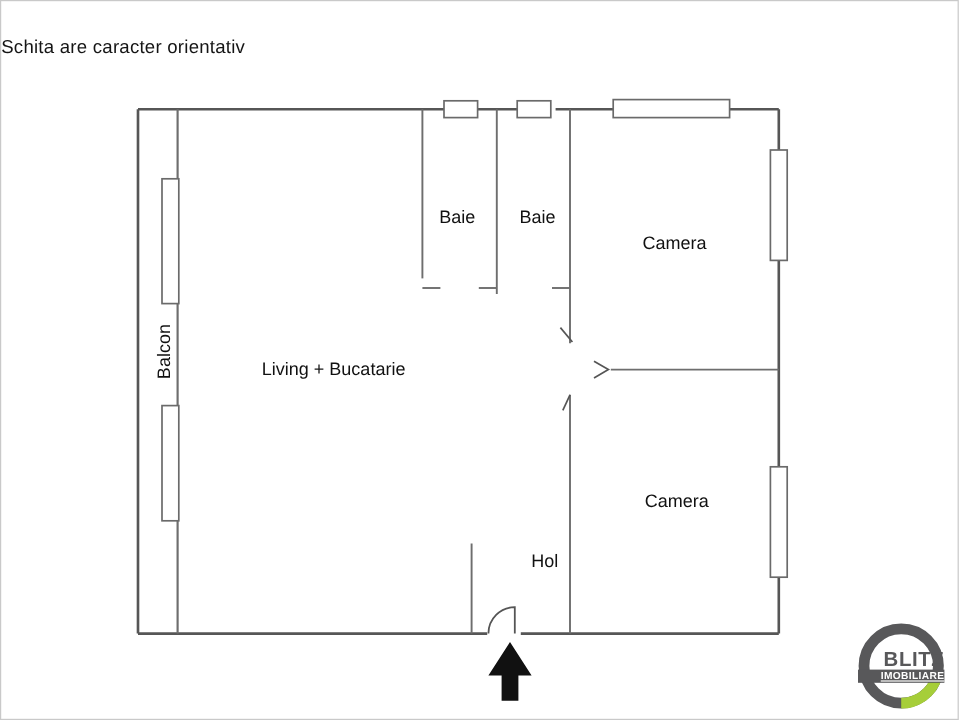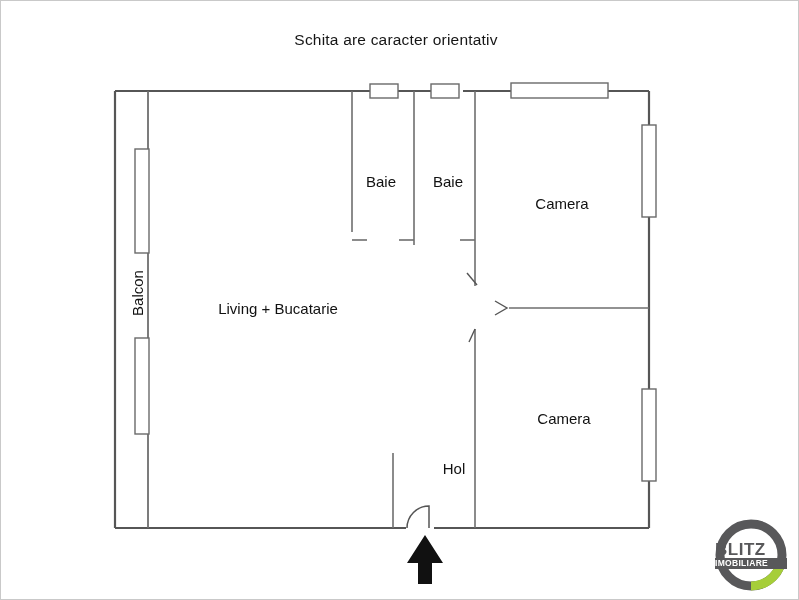--- a/index.html
+++ b/index.html
@@ -22,21 +22,21 @@
     background: #ffffff;
     box-sizing: border-box;
     border: 1px solid #c9c9c9;
     overflow: hidden;
   }
   #plan-title {
     position: absolute;
     top: 30px;
     left: 0;
     width: 790px;
-    text-align: center;
+    text-align: left;
     font-size: 15.5px;
     color: #151515;
     letter-spacing: 0.2px;
     font-family: "Liberation Sans", sans-serif;
   }
   #plan-svg {
     position: absolute;
     top: 0;
     left: 0;
   }
@@ -56,40 +56,41 @@
     left: 714px;
     top: 518px;
     width: 72px;
     height: 72px;
   }
   #logo-text-wrap {
     position: absolute;
     left: 0;
     top: 22px;
     width: 72px;
-    text-align: left;
+    text-align: right;
     line-height: 1;
   }
   .logo-blitz {
     display: block;
     font-size: 17px;
     font-weight: bold;
     color: #58585a;
     letter-spacing: 0.5px;
     font-family: "Liberation Sans", sans-serif;
   }
   .logo-imob {
     display: block;
     font-size: 8.5px;
     font-weight: bold;
     color: #ffffff;
     background: #58585a;
     letter-spacing: 0.3px;
     padding: 1px 0 1px 0;
     font-family: "Liberation Sans", sans-serif;
+    text-decoration: underline;
   }
 </style>
 </head>
 <body>
 
 <div id="plan-root">
 
   <div id="plan-title">Schita are caracter orientativ</div>
 
   <svg id="plan-svg" width="799" height="600" viewBox="0 0 799 600">

